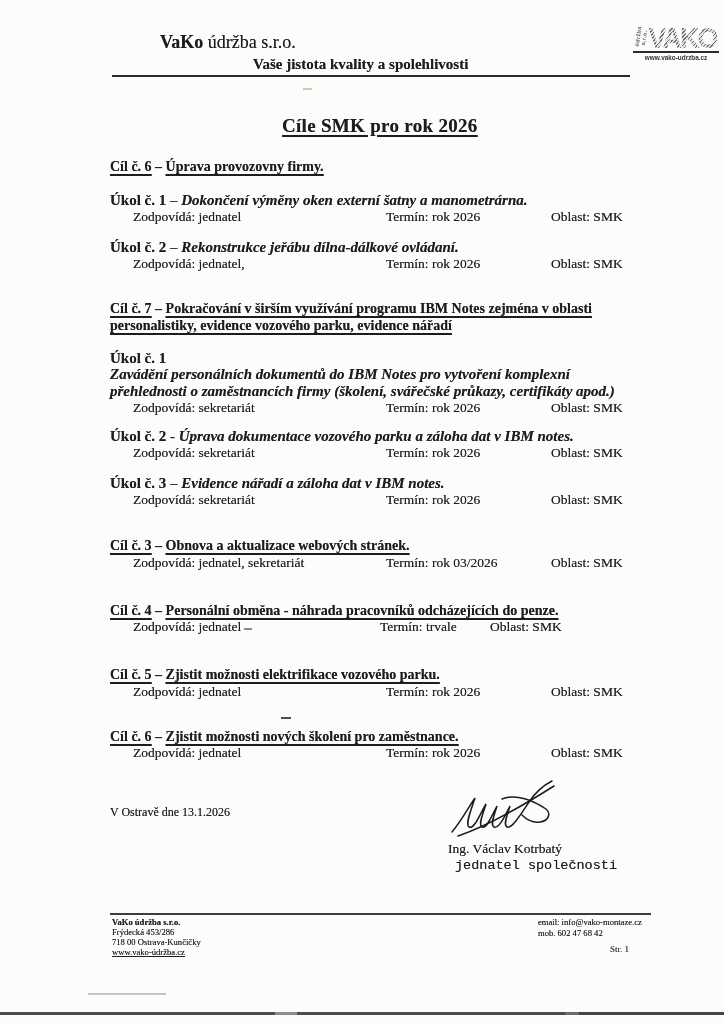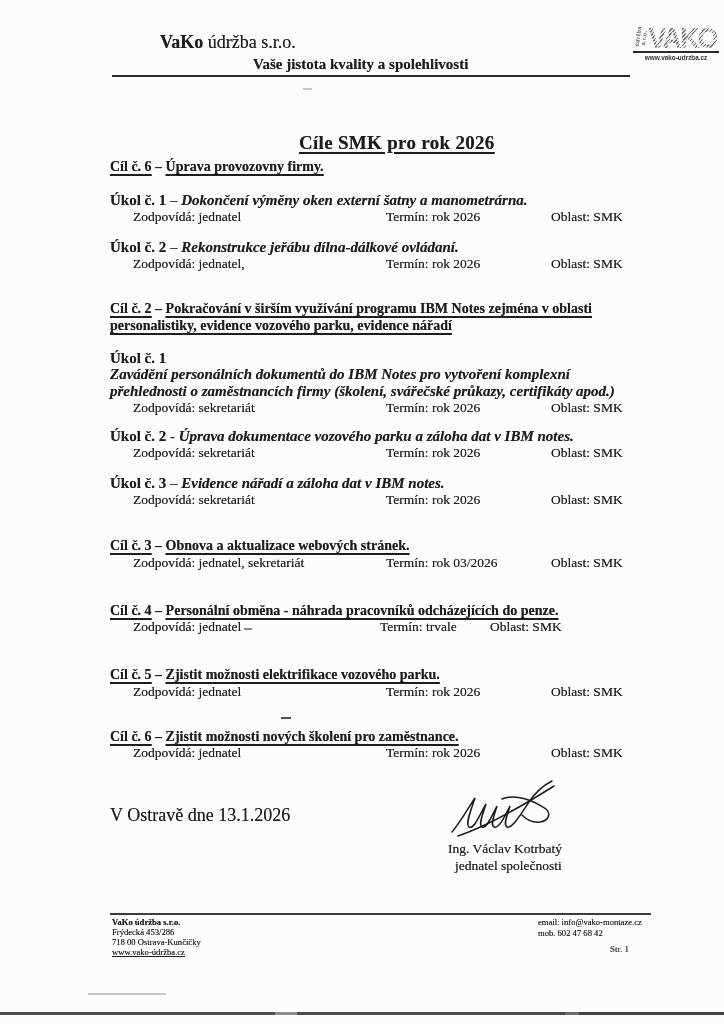--- a/index.html
+++ b/index.html
@@ -24,39 +24,39 @@
   @supports ((-webkit-background-clip:text) or (background-clip:text)){
     .logo-main{
       color:transparent;
       background:repeating-linear-gradient(135deg,#6f6f6f 0 1px,#e3e3e1 1px 2.6px);
       -webkit-background-clip:text;background-clip:text;
     }
   }
   .logo-url{border-top:2px solid #2b2b2b;margin-top:1px;padding-top:1px;font-size:6.4px;font-weight:bold;color:#333;}
   
   .doc-title{left:282px;top:115px;font-size:19px;font-weight:bold;letter-spacing:.3px;
-    text-decoration:underline;text-decoration-thickness:1.8px;text-underline-offset:3px;margin:17px;}
+    text-decoration:underline;text-decoration-thickness:1.8px;text-underline-offset:3px;margin:0;}
   
   .goal-h{left:110px;width:528px;font-size:14px;font-weight:bold;line-height:17px;}
   .u{text-decoration:underline;text-decoration-thickness:1.5px;text-underline-offset:3px;}
   .task-h{left:110px;width:536px;font-size:15px;line-height:16.5px;}
   .task-h .lbl{font-weight:bold;}
   .task-h .ttl{font-weight:bold;font-style:italic;}
   .row{left:110px;width:566px;height:18px;font-size:13.5px;}
   .row span{position:absolute;white-space:nowrap;margin-left:23px;}
   .row .resp{left:0;}
   .row .term{left:253px;}
   .row .area{left:418px;}
   .row.c4 .term{left:247px;}
   .row.c4 .area{left:357px;}
   
-  .date-line{left:110px;top:805px;font-size:18px;}
+  .date-line{left:110px;top:805px;font-size:12px;}
   .signature{left:448px;top:778px;}
   .signer-name{left:448px;top:841px;font-size:13.5px;}
-  .signer-role{left:455px;top:858px;font-size:13.5px;}
+  .signer-role{left:455px;top:858px;font-size:13.5px;font-family:Liberation Mono, monospace;}
   
   .footer-rule{left:110px;top:913px;width:541px;height:1.5px;background:#3c3c3c;}
   .f-left{left:112px;top:917px;font-size:8.6px;line-height:10px;font-family:"Liberation Serif",serif;}
   .f-left .b1{font-weight:bold;}
   .f-left .web{text-decoration:underline;}
   .f-right{left:538px;top:917px;font-size:8.6px;line-height:11px;}
   .page-num{left:610px;top:944px;font-size:9px;color:#3a3a3a;}
   .a-dash1{left:281px;top:717px;width:10px;height:2px;background:#4f4f4f;}
   .a-dash2{left:244px;top:628px;width:8px;height:1.5px;background:#8a8a8a;}
   .a-dash3{left:303px;top:88px;width:9px;height:1.5px;background:#c9c9c6;}
@@ -106,21 +106,21 @@
     <span>–</span>
     <span class="ttl">Rekonstrukce jeřábu dílna-dálkové ovládaní.</span>
   </div>
   <div class="abs row" style="top:256px">
     <span class="resp">Zodpovídá: jednatel,</span>
     <span class="term">Termín: rok 2026</span>
     <span class="area">Oblast: SMK</span>
   </div>
 
   <div class="abs goal-h" style="top:300px">
-    <span class="u">Cíl č. 2</span>
+    <span class="u">Cíl č. 7</span>
     <span>–</span>
     <span class="u">Pokračování v širším využívání programu IBM Notes zejména v oblasti personalistiky, evidence vozového parku, evidence nářadí</span>
   </div>
 
   <div class="abs task-h" style="top:350px">
     <span class="lbl">Úkol č. 1</span>
   </div>
   <div class="abs task-h" style="top:366px">
     <span class="ttl">Zavádění personálních dokumentů do IBM Notes pro vytvoření komplexní přehlednosti o zaměstnancích firmy (školení, svářečské průkazy, certifikáty apod.)</span>
   </div>

